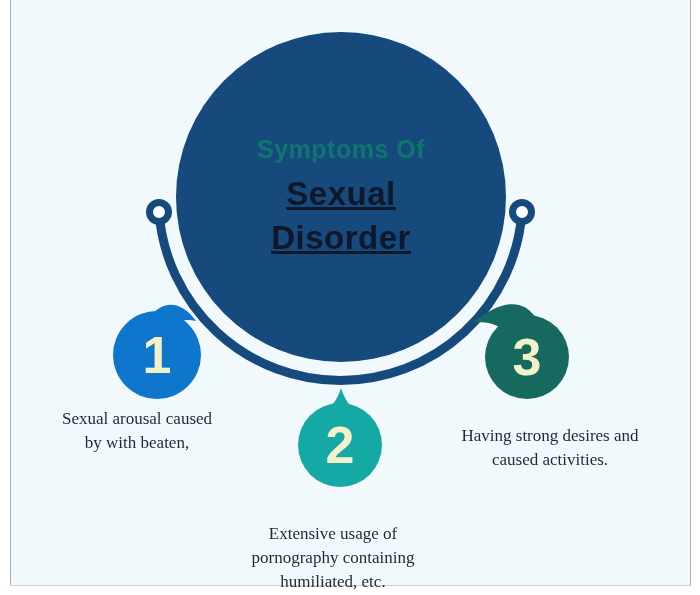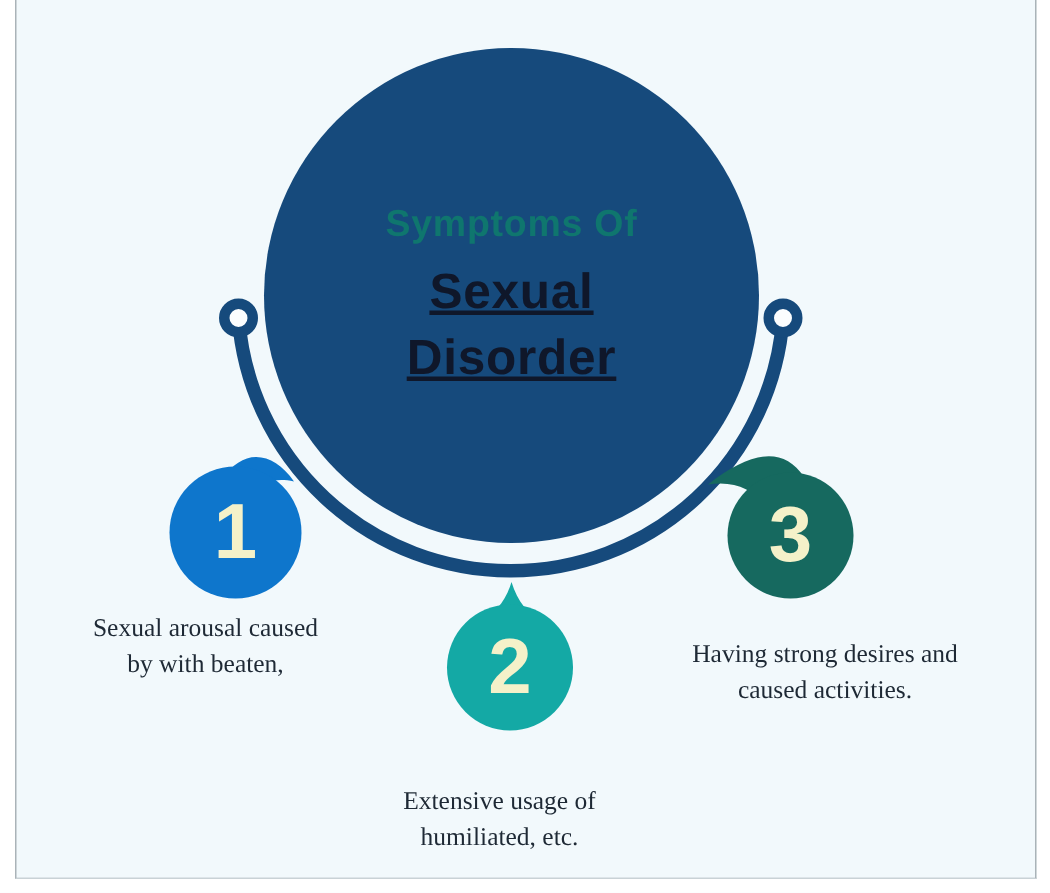--- a/index.html
+++ b/index.html
@@ -109,20 +109,21 @@
   <div class="bubble-number num-2">2</div>
   <div class="bubble-number num-3">3</div>
 
   <div class="desc desc-1">
     <div>Sexual arousal caused</div>
     <div>by with beaten,</div>
   </div>
 
   <div class="desc desc-2">
     <div>Extensive usage of</div>
+    <div>pornography containing</div>
     <div>humiliated, etc.</div>
   </div>
 
   <div class="desc desc-3">
     <div>Having strong desires and</div>
     <div>caused activities.</div>
   </div>
 
 </div>
 

